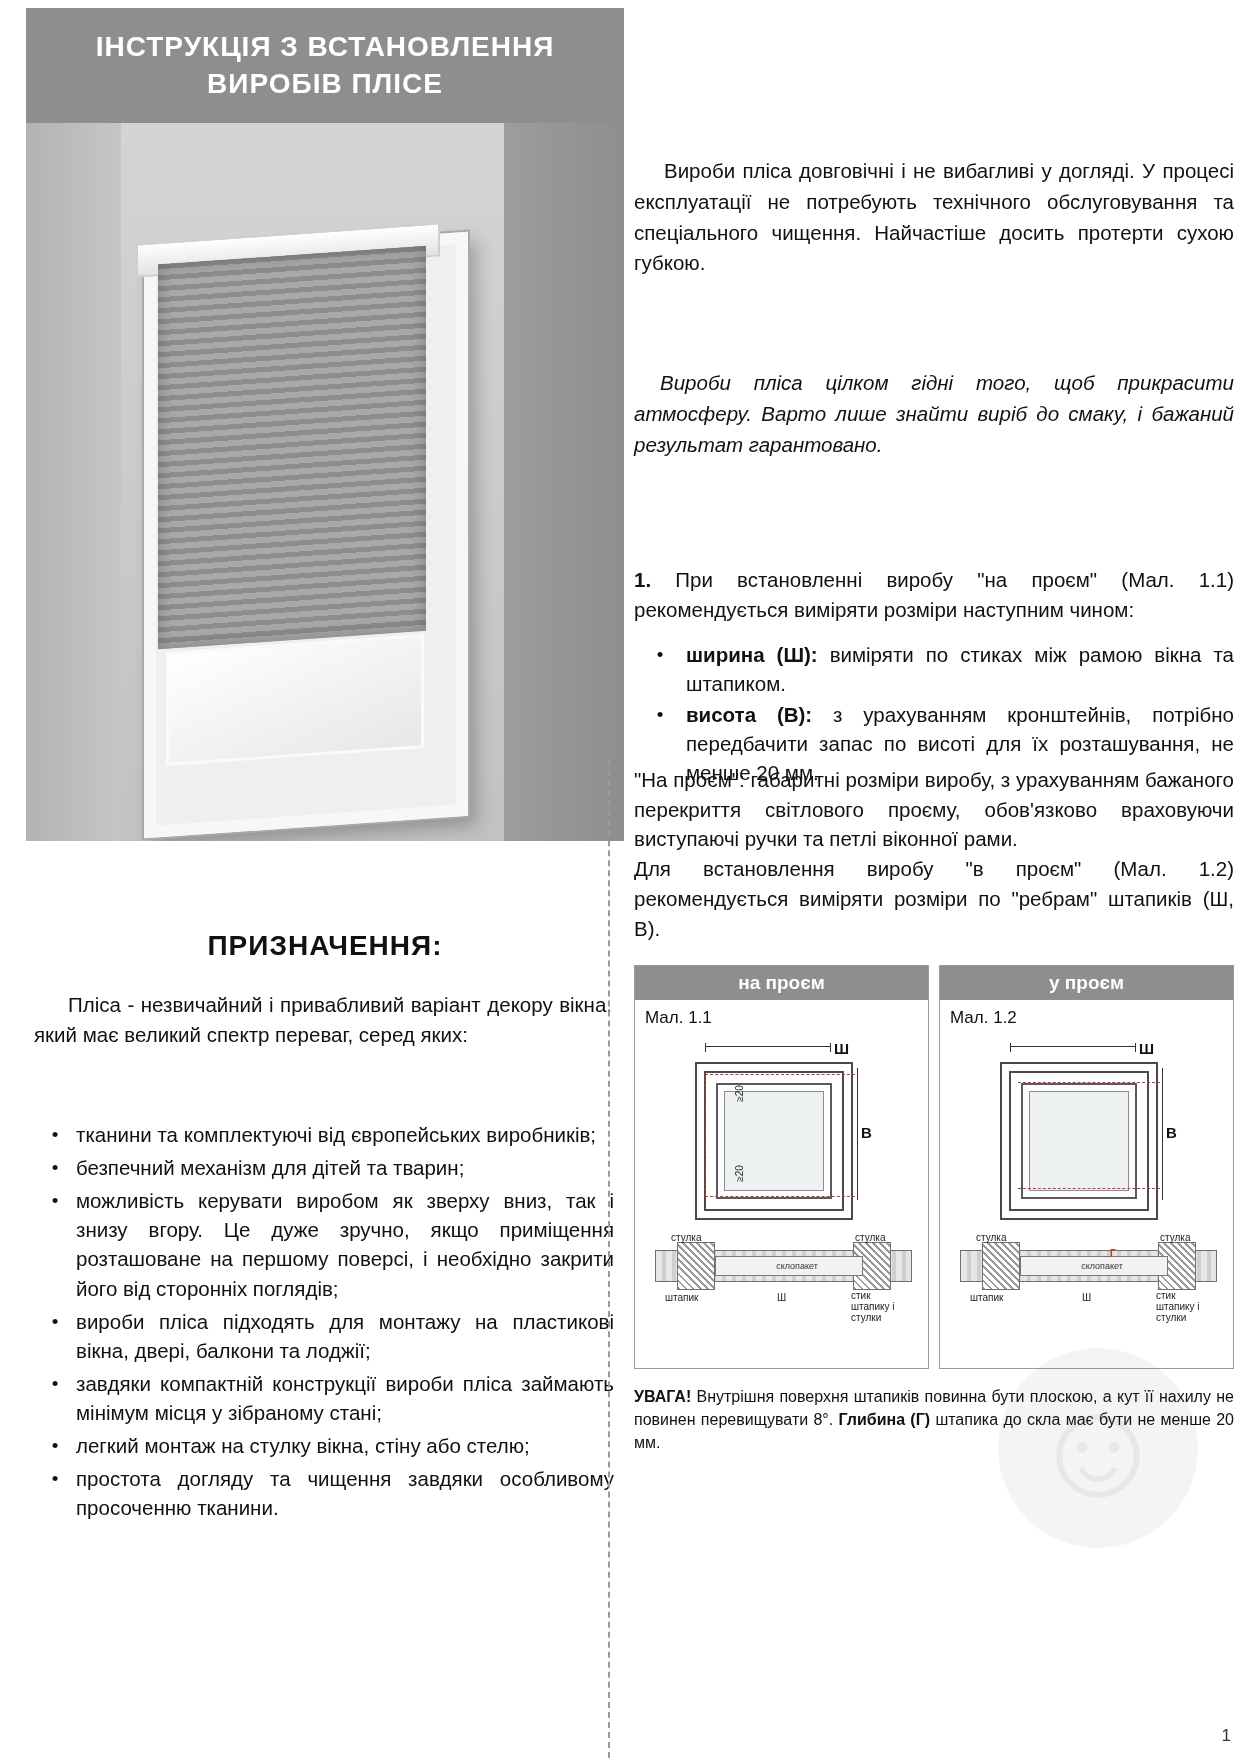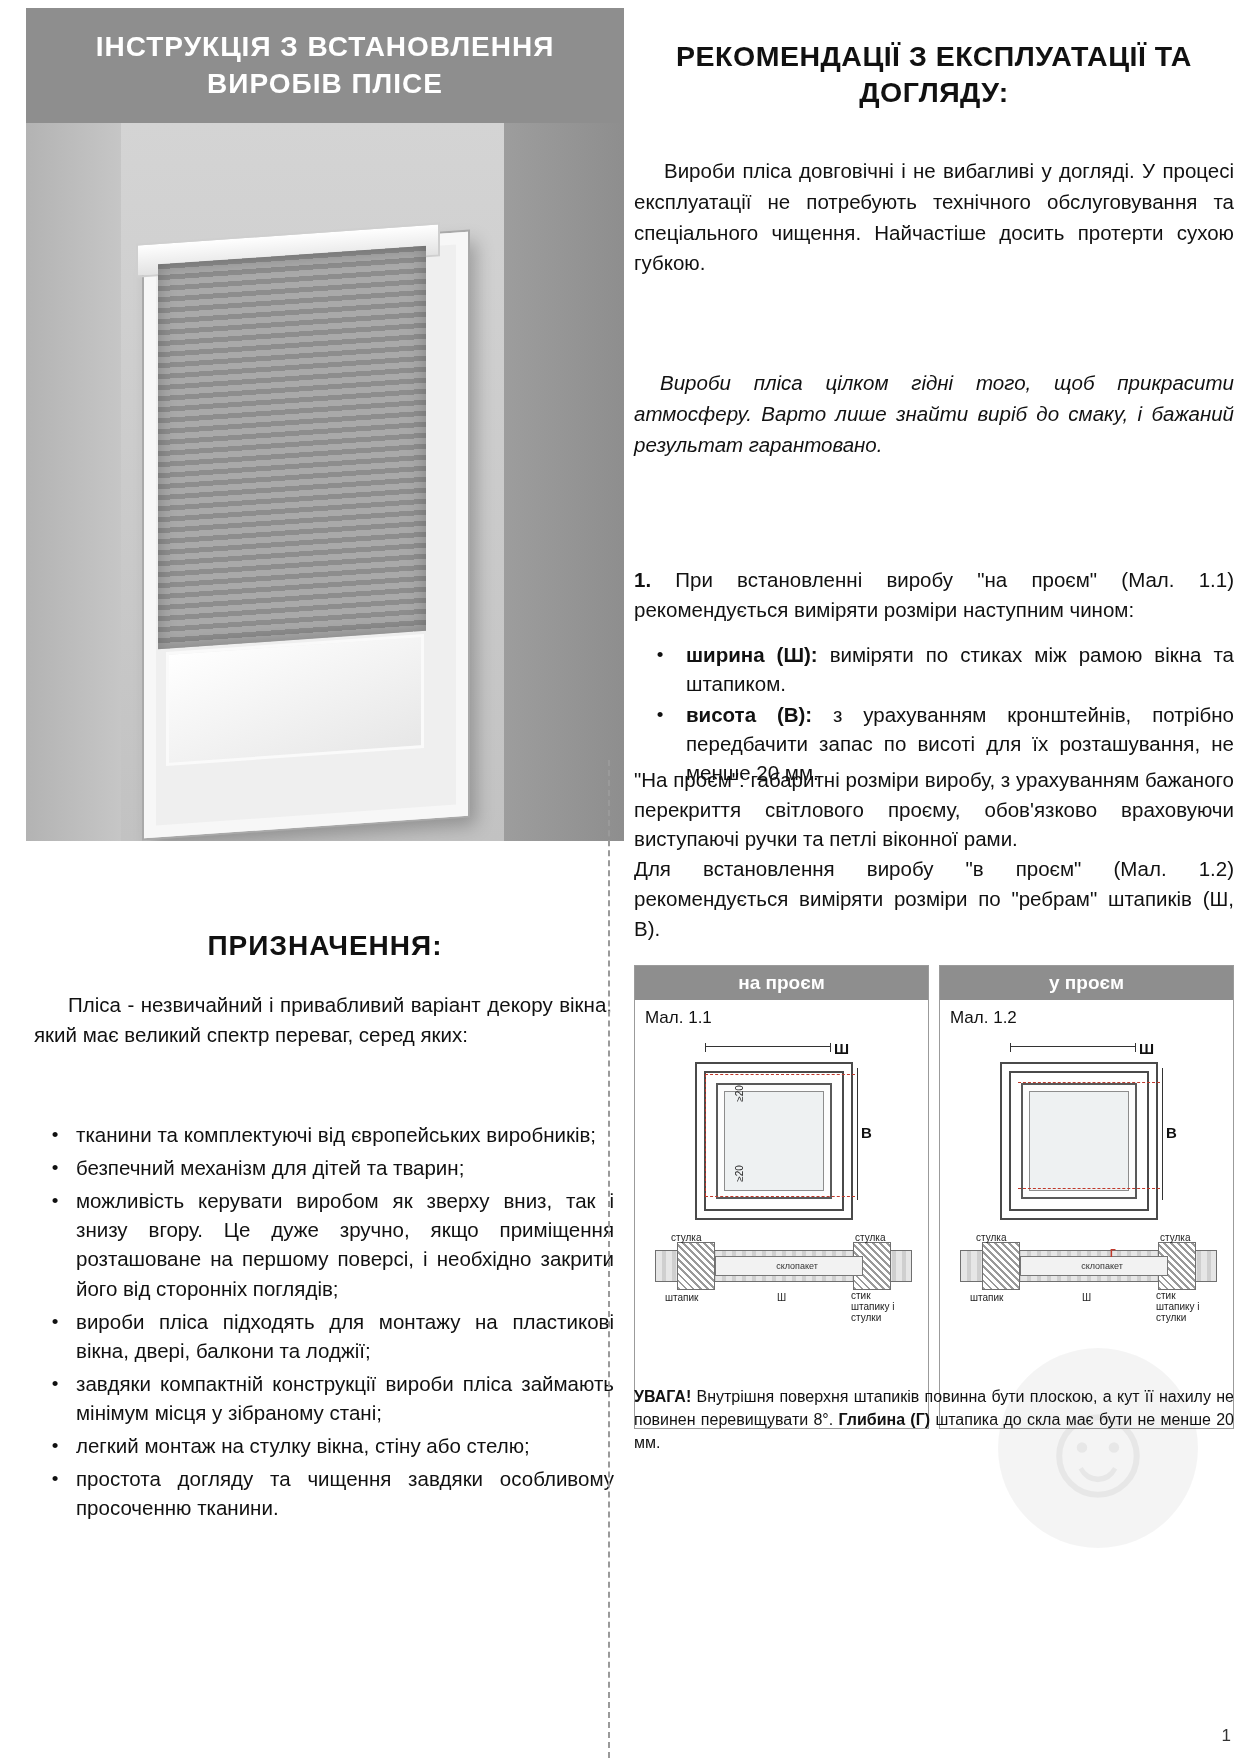--- a/index.html
+++ b/index.html
@@ -207,21 +207,21 @@
   .r-bullets .li { display: flex; margin-bottom: 2px; }
   .r-bullets .bullet { width: 52px; flex: 0 0 52px; text-align: center; font-size: 19px; padding-top: 2px;}
   .r-bullets .txt { flex: 1; text-align: justify; }
   .r-p5 {
     position: absolute; left: 0; top: 765px; width: 600px;
     font-size: 20.5px; line-height: 1.45; text-align: justify;
   }
   .r-p5 p { margin: 0; }
   
   .diagram {
-    position: absolute; left: 0; top: 965px; width: 600px; height: 464px;
+    position: absolute; left: 0; top: 965px; width: 600px; height: 404px;
     display: flex; gap: 10px; justify-content: center;
   }
   .dia-card { width: 295px; border: 1px solid #9b9b9b; background: #fff; position: relative; }
   .dia-head {
     height: 34px; background: #8e8e8e; color: #fff; display: flex;
     align-items: center; justify-content: center; font-weight: bold; font-size: 19px;
   }
   .dia-label {
     position: absolute; left: 10px; top: 42px; font-size: 17px;
   }
@@ -345,21 +345,20 @@
         <span class="bullet">•</span>
         <span class="txt">простота догляду та чищення завдяки особливому просоченню тканини.</span>
       </div>
     </div>
   </div>
 
   <div class="divider"></div>
 
   <div class="right-col">
 
-    <div class="r-head">РЕКОМЕНДАЦІЇ З ЕКСПЛУАТАЦІЇ ТА ДОГЛЯДУ:</div>
 
     <div class="r-p1">
       <p>Вироби пліса довговічні і не вибагливі у догляді. У процесі експлуатації не потребують технічного обслуговування та спеціального чищення. Найчастіше досить протерти сухою губкою.</p>
     </div>
 
 
     <div class="r-p3">
       <p>Вироби пліса цілком гідні того, щоб прикрасити атмосферу. Варто лише знайти виріб до смаку, і бажаний результат гарантовано.</p>
     </div>
 

